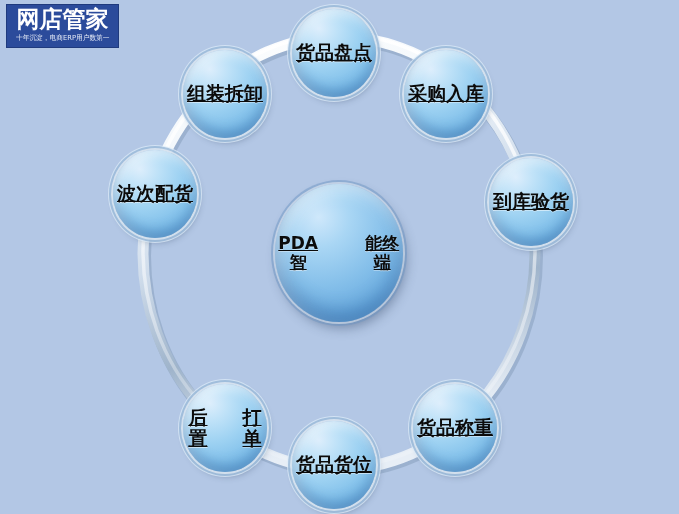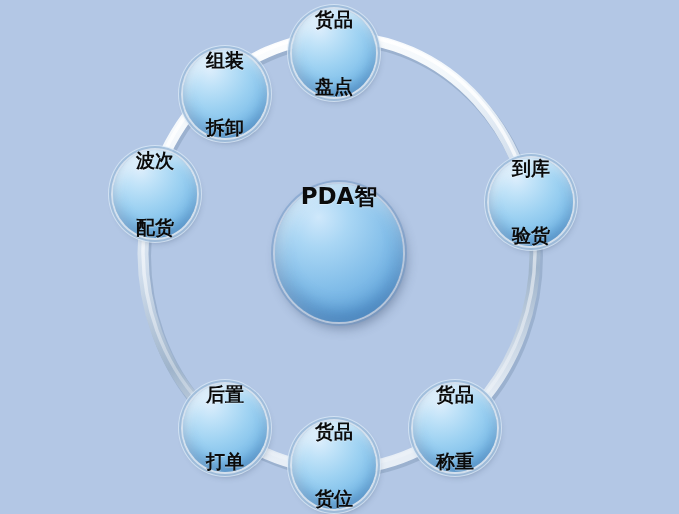--- a/index.html
+++ b/index.html
@@ -60,56 +60,57 @@
     transform: translate(-50%, -50%);
     pointer-events: none;
   }
 
   
   .node {
     position: absolute;
     border-radius: 50%;
     box-sizing: border-box;
     display: flex;
-    flex-direction: column;
+    flex-direction: row;
     align-items: center;
-    justify-content: space-between;
+    justify-content: center;
     text-align: center;
     color: #0b0b0b;
     font-weight: bold;
     background:
       radial-gradient(ellipse 120% 110% at 32% 22%,
          #ddeefc 0%,
          #bfe2f8 18%,
          #9ed2f2 40%,
          #79bbe8 68%,
          #5aa3dc 88%,
          #4e94ce 100%);
     box-shadow:
        0 0 0 2px rgba(255,255,255,0.55),
        0 0 0 4px rgba(120,160,200,0.55),
        0 0 0 5px rgba(220,235,248,0.75),
        2px 4px 7px rgba(40,60,90,0.40),
        inset 0 -7px 12px rgba(40,90,150,0.40),
        inset 3px 5px 11px rgba(255,255,255,0.60);
+    text-decoration: underline;
   }
   .node .line {
     display: block;
     line-height: 1.12;
     text-shadow: 0 1px 0 rgba(255,255,255,0.35);
   }
   .node.small {
     width: 84px;
     height: 88px;
     font-size: 19px;
   }
   .node.center {
     width: 128px;
     height: 138px;
-    font-size: 23px;
+    font-size: 17px;
     background:
       radial-gradient(ellipse 120% 110% at 34% 24%,
          #cfe8fb 0%,
          #a9d6f4 20%,
          #86c0ea 45%,
          #62a6dd 72%,
          #4f93cd 92%,
          #4888c2 100%);
     box-shadow:
        0 0 0 2px rgba(255,255,255,0.45),
@@ -119,20 +120,24 @@
        inset 4px 7px 16px rgba(255,255,255,0.55);
     gap: 40px;
   }
   .node .line.cn { letter-spacing: 0px; }
 </style>
 </head>
 <body>
 
 <div id="canvas">
 
+  <div id="logo">
+    <div id="logo-title">网店管家</div>
+    <div id="logo-sub">十年沉淀，电商ERP用户数第一</div>
+  </div>
 
   <svg class="ring" width="460" height="500" viewBox="0 0 460 500" style="left:339px; top:253px;">
     <defs>
       <linearGradient id="ringGrad" x1="0" y1="0" x2="0.25" y2="1">
         <stop offset="0%" stop-color="#ffffff"></stop>
         <stop offset="28%" stop-color="#f2f7fb"></stop>
         <stop offset="52%" stop-color="#cfdceb"></stop>
         <stop offset="74%" stop-color="#9fb4cb"></stop>
         <stop offset="100%" stop-color="#e7eef6"></stop>
       </linearGradient>
@@ -141,27 +146,32 @@
         <stop offset="100%" stop-color="#ffffff" stop-opacity="0.15"></stop>
       </linearGradient>
     </defs>
     <ellipse cx="230" cy="250" rx="196" ry="216" fill="none" stroke="#7f97b4" stroke-width="12" opacity="0.45" transform="translate(2,3)"></ellipse>
     <ellipse cx="230" cy="250" rx="196" ry="216" fill="none" stroke="url(#ringGrad)" stroke-width="11"></ellipse>
     <ellipse cx="230" cy="250" rx="196" ry="216" fill="none" stroke="url(#ringHi)" stroke-width="3.5" transform="translate(0,-2.5)"></ellipse>
   </svg>
 
   <div class="node center" style="left:275px; top:184px;">
     <span class="line cn">PDA智</span>
+    <span class="line cn">能终端</span>
   </div>
 
   <div class="node small" style="left:292px; top:9px;">
     <span class="line cn">货品</span>
     <span class="line cn">盘点</span>
   </div>
 
+  <div class="node small" style="left:404px; top:50px;">
+    <span class="line cn">采购</span>
+    <span class="line cn">入库</span>
+  </div>
 
   <div class="node small" style="left:489px; top:158px;">
     <span class="line cn">到库</span>
     <span class="line cn">验货</span>
   </div>
 
 
   <div class="node small" style="left:413px; top:384px;">
     <span class="line cn">货品</span>
     <span class="line cn">称重</span>

